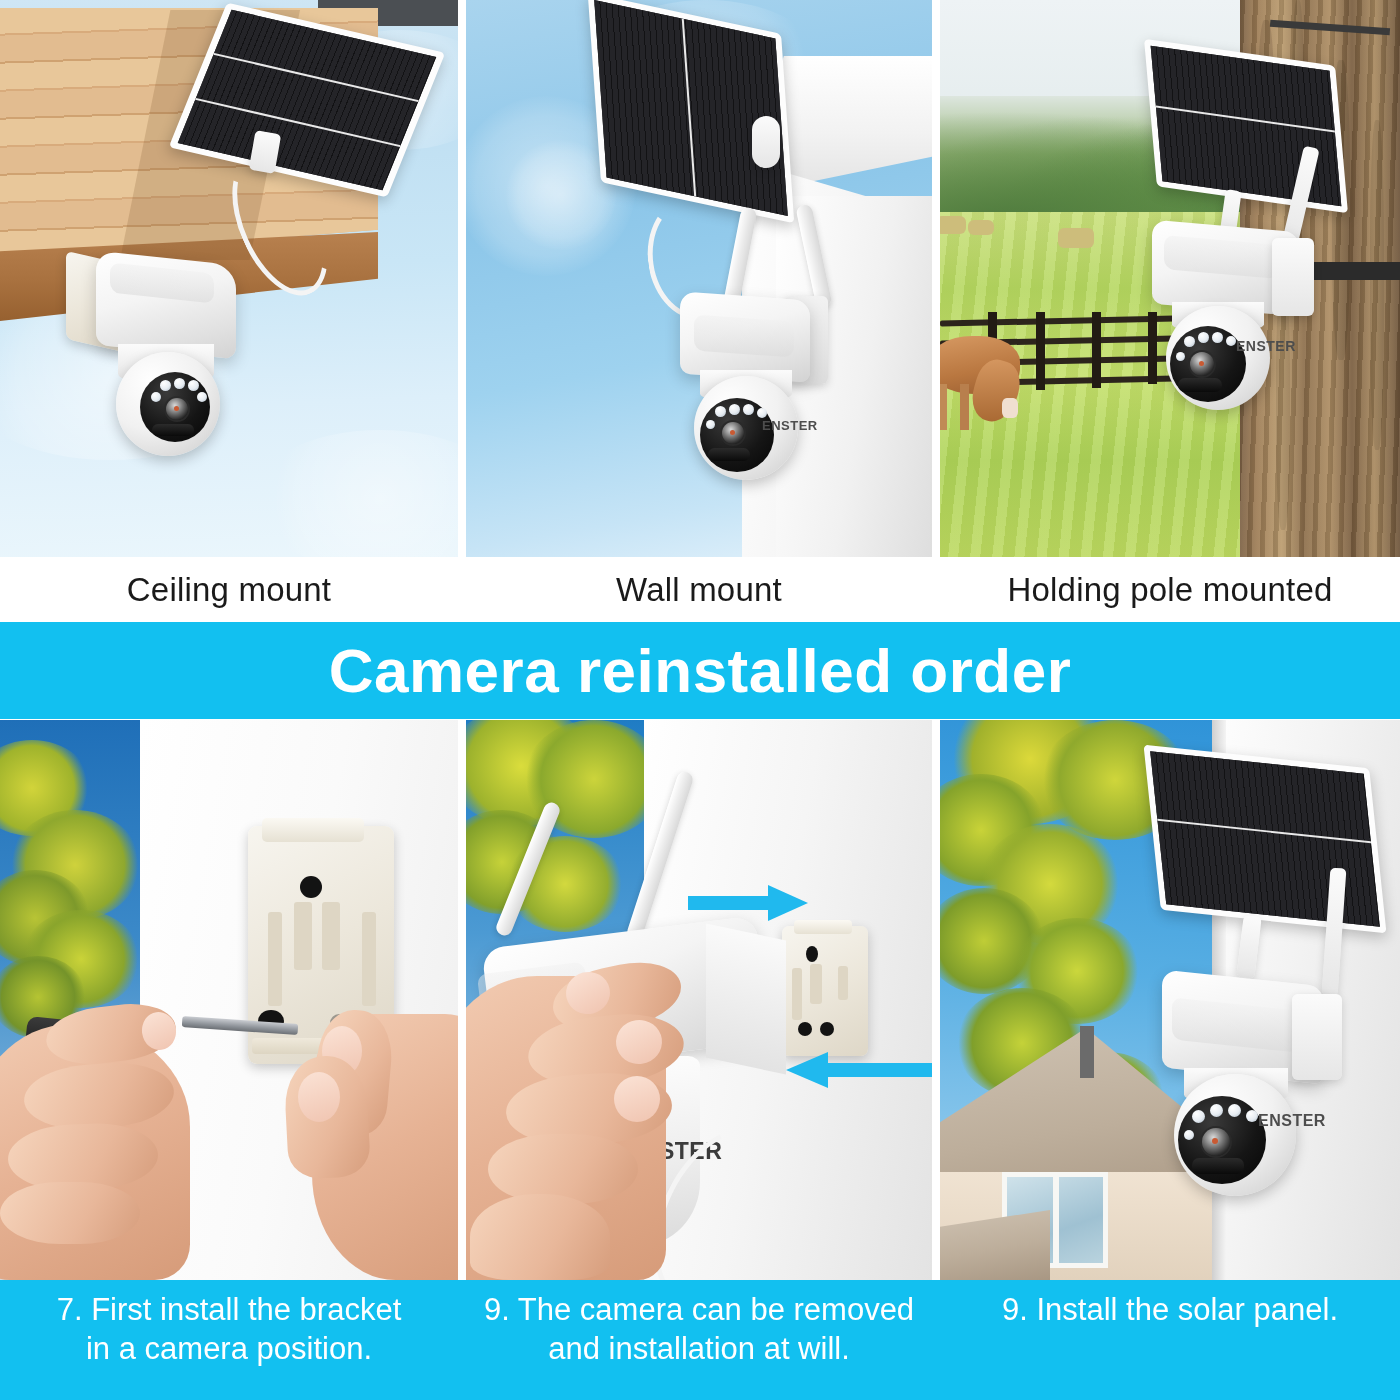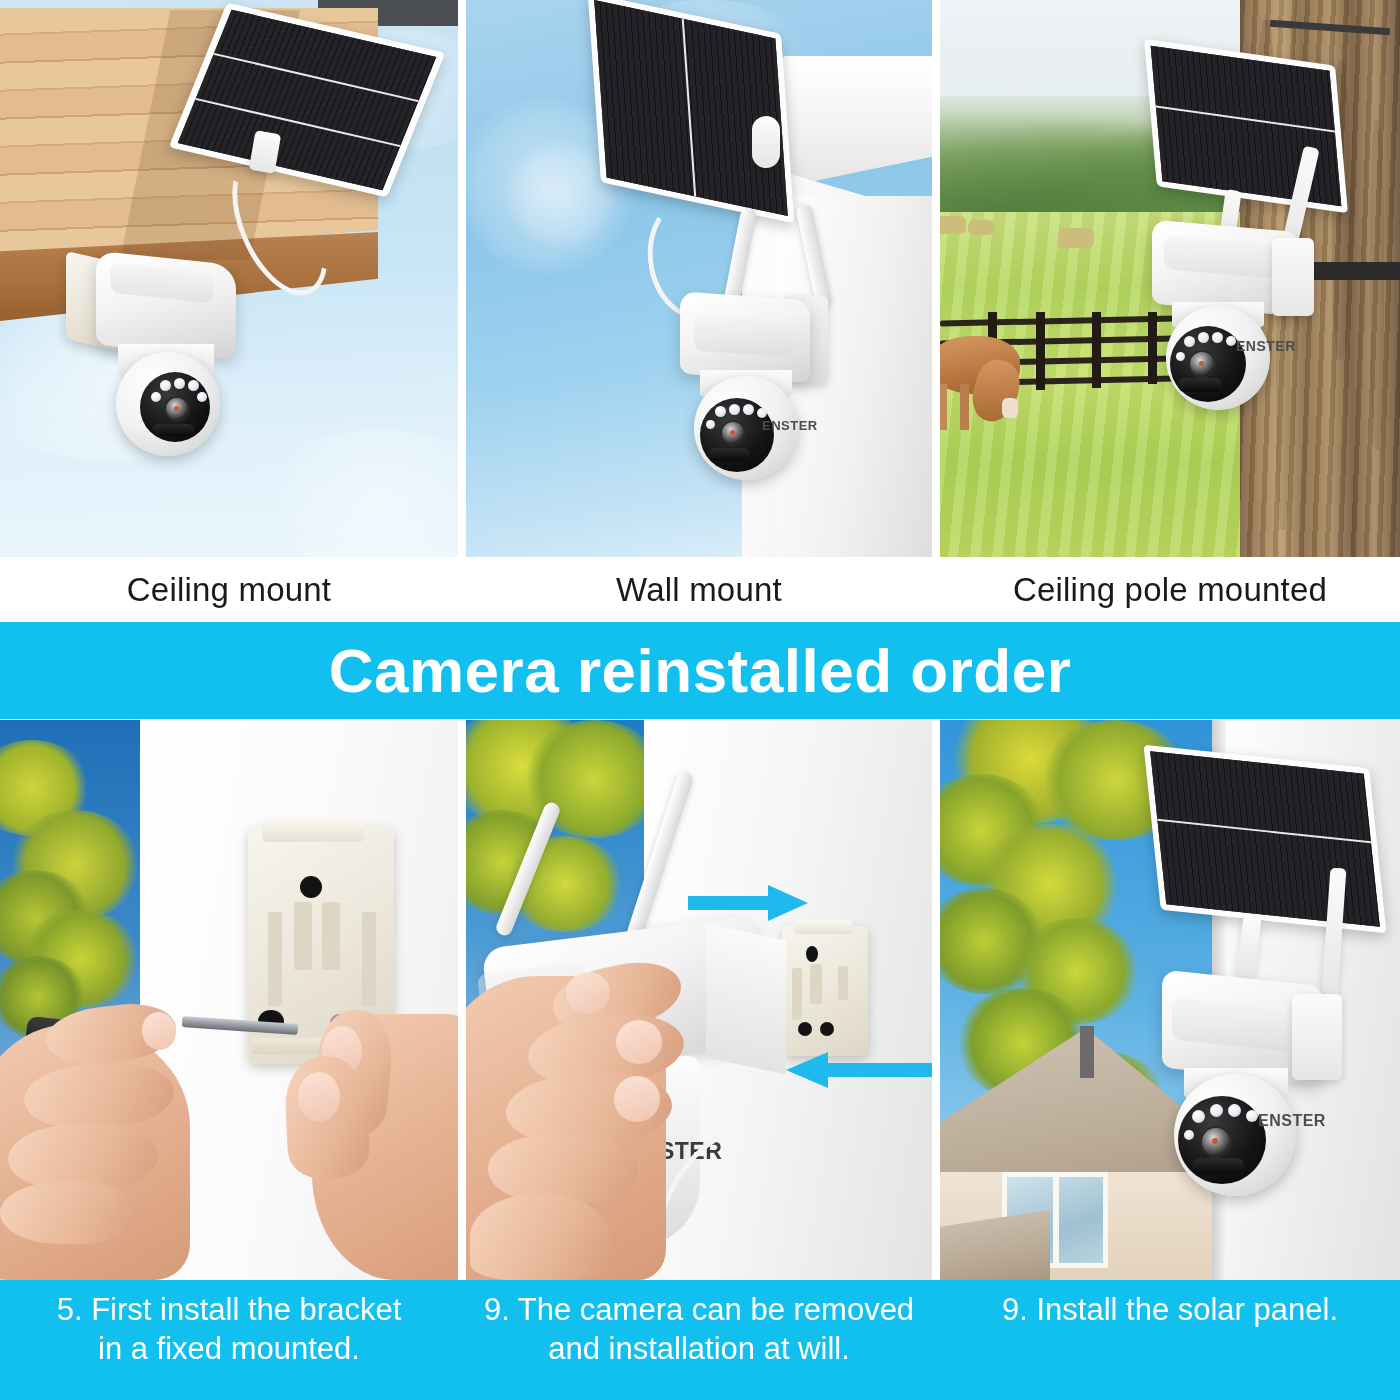--- a/index.html
+++ b/index.html
@@ -295,21 +295,21 @@
     <div class="led" style="left:236px;top:352px;width:9px;height:9px;"></div>
     <div class="lens" style="left:250px;top:352px;width:24px;height:24px;"></div>
     <div class="lens-dot" style="left:259px;top:361px;width:5px;height:5px;"></div>
     <div class="ir-slot" style="left:238px;top:378px;width:44px;height:14px;"></div>
     <div class="brand" style="left:296px;top:338px;font-size:14px;">ENSTER</div>
   </div>
 
   <div class="label-strip">
     <div class="label-cell" style="left:0;width:458px;">Ceiling mount</div>
     <div class="label-cell" style="left:466px;width:466px;">Wall mount</div>
-    <div class="label-cell" style="left:940px;width:460px;">Ceiling pole mounted</div>
+    <div class="label-cell" style="left:940px;width:460px;">Holding pole mounted</div>
   </div>
 
   <div class="banner">
     <div class="banner-title">Camera reinstalled order</div>
   </div>
 
   <div class="panel" style="left:0;top:720px;width:458px;height:560px;background:#eceae6;">
 
     <div style="position:absolute;left:0;top:0;width:150px;height:560px;
          background:linear-gradient(180deg,#1f6fb8 0%,#3c8ac9 40%,#7fb6dd 74%,#cfe3f0 100%);"></div>
@@ -504,22 +504,22 @@
     <div class="led" style="left:306px;top:390px;width:12px;height:12px;"></div>
     <div class="led" style="left:244px;top:410px;width:10px;height:10px;"></div>
     <div class="lens" style="left:262px;top:408px;width:28px;height:28px;"></div>
     <div class="lens-dot" style="left:272px;top:418px;width:6px;height:6px;"></div>
     <div class="ir-slot" style="left:252px;top:438px;width:52px;height:16px;"></div>
     <div class="brand" style="left:318px;top:392px;font-size:16px;">ENSTER</div>
   </div>
 
   <div class="capbar">
     <div class="cap-cell" style="left:0;width:458px;">
-      <span>5. First install the bracket</span>
-      <span>in a fixed mounted.</span>
+      <span>7. First install the bracket</span>
+      <span>in a camera position.</span>
     </div>
     <div class="cap-cell" style="left:466px;width:466px;">
       <span>9. The camera can be removed</span>
       <span>and installation at will.</span>
     </div>
     <div class="cap-cell" style="left:940px;width:460px;">
       <span>9. Install the solar panel.</span>
       <span></span>
     </div>
   </div>

